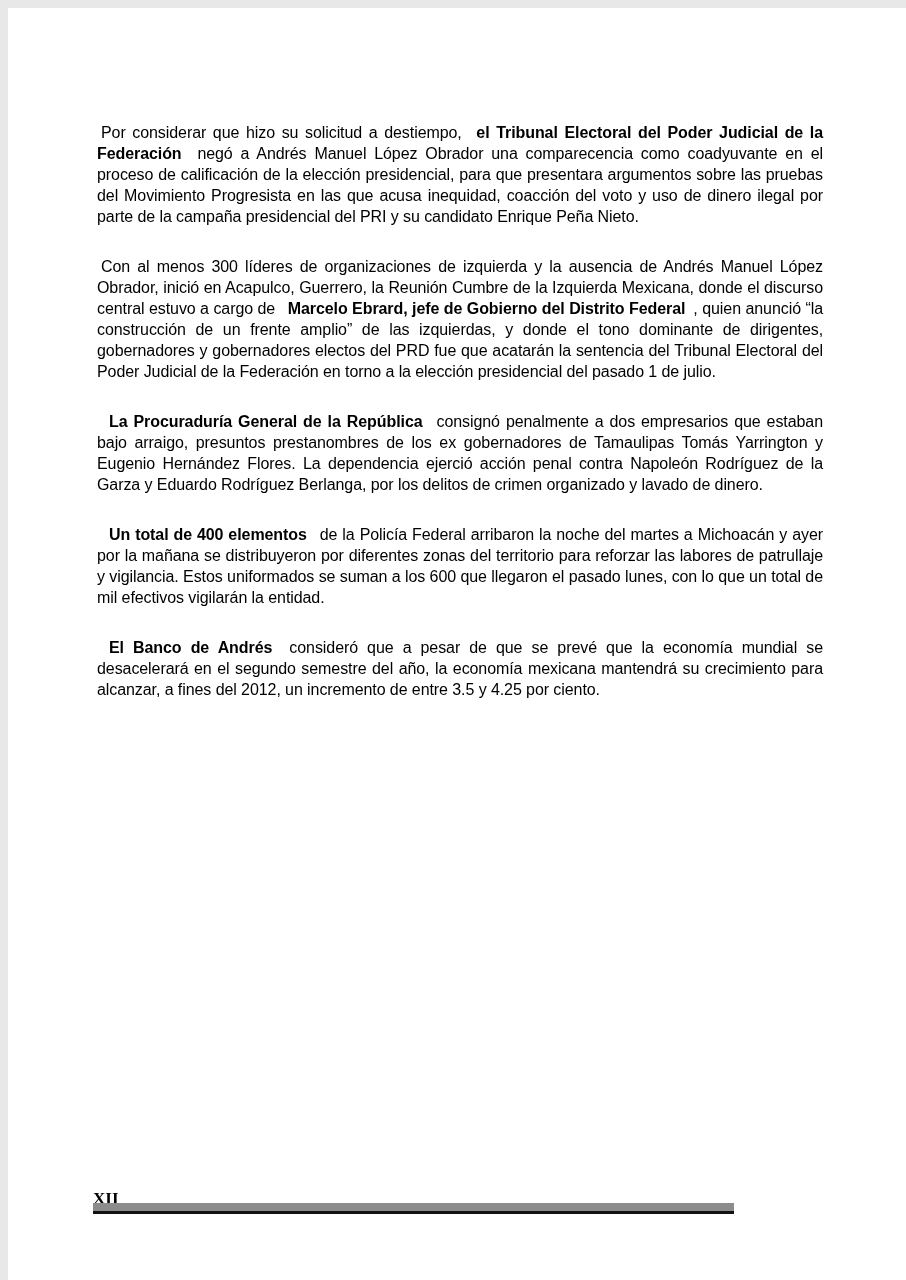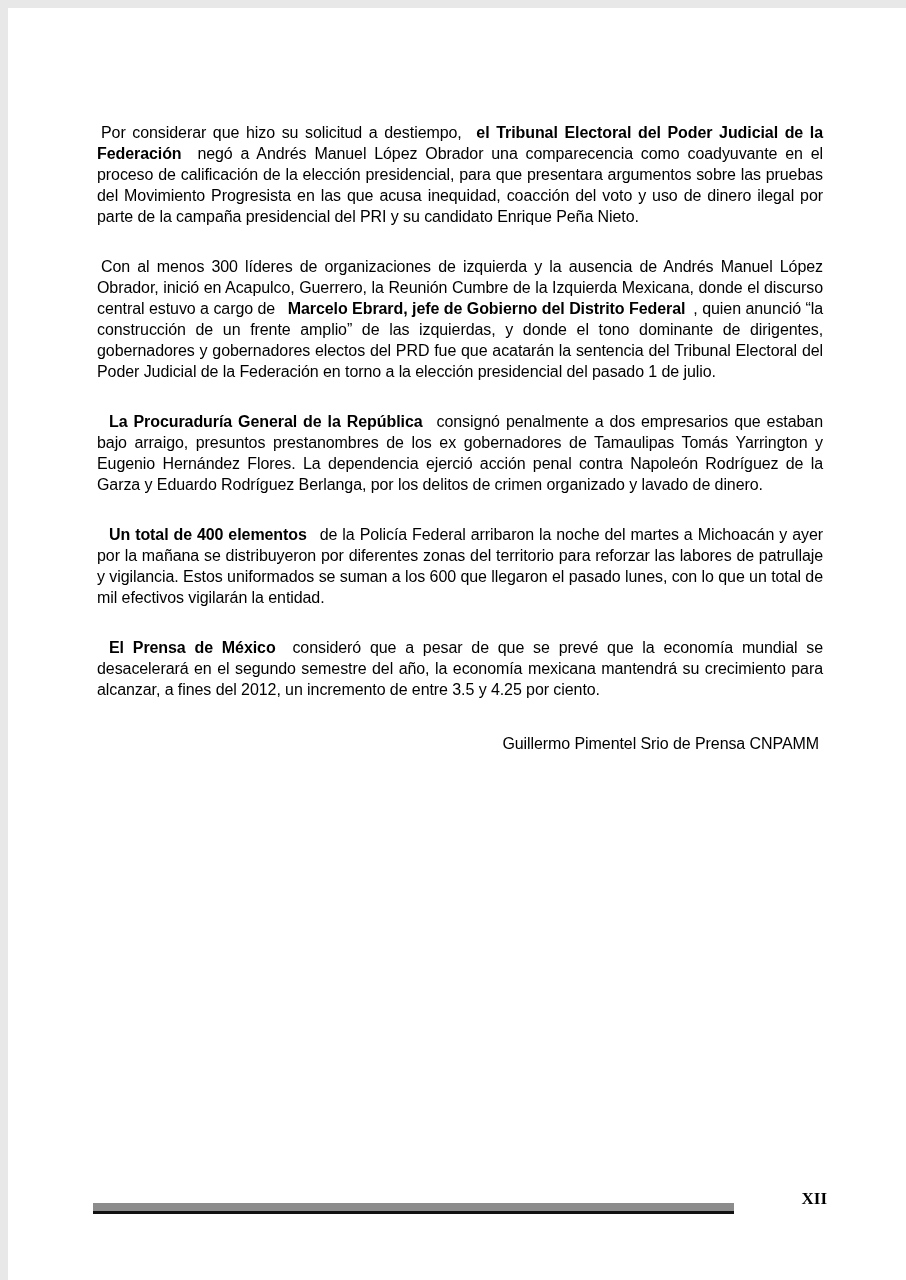--- a/index.html
+++ b/index.html
@@ -31,21 +31,21 @@
     text-align: right;
     margin-top: 21px;
   }
   .signature .sig-line { display: block; }
   .signature .email { font-style: italic; }
   .footer-pagenum {
     position: absolute;
     left: 81px;
     top: 1178px;
     width: 742px;
-    text-align: right;
+    text-align: left;
     font-family: "Liberation Serif", serif;
     font-weight: bold;
     font-size: 17px;
     line-height: 18px;
   }
   .footer-rule {
     position: absolute;
     left: 85px;
     top: 1195px;
     width: 641px;
@@ -61,23 +61,22 @@
   <div class="content">
 
     <p><span>Por considerar que hizo su solicitud a destiempo, </span><span class="b">el Tribunal Electoral del Poder Judicial de la Federación</span><span> negó a Andrés Manuel López Obrador una comparecencia como coadyuvante en el proceso de calificación de la elección presidencial, para que presentara argumentos sobre las pruebas del Movimiento Progresista en las que acusa inequidad, coacción del voto y uso de dinero ilegal por parte de la campaña presidencial del PRI y su candidato Enrique Peña Nieto.</span></p>
 
     <p><span>Con al menos 300 líderes de organizaciones de izquierda y la ausencia de Andrés Manuel López Obrador, inició en Acapulco, Guerrero, la Reunión Cumbre de la Izquierda Mexicana, donde el discurso central estuvo a cargo de </span><span class="b">Marcelo Ebrard, jefe de Gobierno del Distrito Federal</span><span>, quien anunció “la construcción de un frente amplio” de las izquierdas, y donde el tono dominante de dirigentes, gobernadores y gobernadores electos del PRD fue que acatarán la sentencia del Tribunal Electoral del Poder Judicial de la Federación en torno a la elección presidencial del pasado 1 de julio.</span></p>
 
     <p><span></span><span class="b">La Procuraduría General de la República</span><span> consignó penalmente a dos empresarios que estaban bajo arraigo, presuntos prestanombres de los ex gobernadores de Tamaulipas Tomás Yarrington y Eugenio Hernández Flores. La dependencia ejerció acción penal contra Napoleón Rodríguez de la Garza y Eduardo Rodríguez Berlanga, por los delitos de crimen organizado y lavado de dinero.</span></p>
 
     <p><span></span><span class="b">Un total de 400 elementos</span><span> de la Policía Federal arribaron la noche del martes a Michoacán y ayer por la mañana se distribuyeron por diferentes zonas del territorio para reforzar las labores de patrullaje y vigilancia. Estos uniformados se suman a los 600 que llegaron el pasado lunes, con lo que un total de mil efectivos vigilarán la entidad.</span></p>
 
-    <p><span></span><span class="b">El Prensa de México</span><span> consideró que a pesar de que se prevé que la economía mundial se desacelerará en el segundo semestre del año, la economía mexicana mantendrá su crecimiento para alcanzar, a fines del 2012, un incremento de entre 3.5 y 4.25 por ciento.</span></p>
+    <p><span></span><span class="b">El Banco de Andrés</span><span> consideró que a pesar de que se prevé que la economía mundial se desacelerará en el segundo semestre del año, la economía mexicana mantendrá su crecimiento para alcanzar, a fines del 2012, un incremento de entre 3.5 y 4.25 por ciento.</span></p>
 
     <div class="signature">
-      <span class="sig-line">Guillermo Pimentel Srio de Prensa CNPAMM</span>
     </div>
 
   </div>
 
   <div class="footer-pagenum">XII</div>
   <div class="footer-rule"></div>
 </div>
 
 </body></html>

